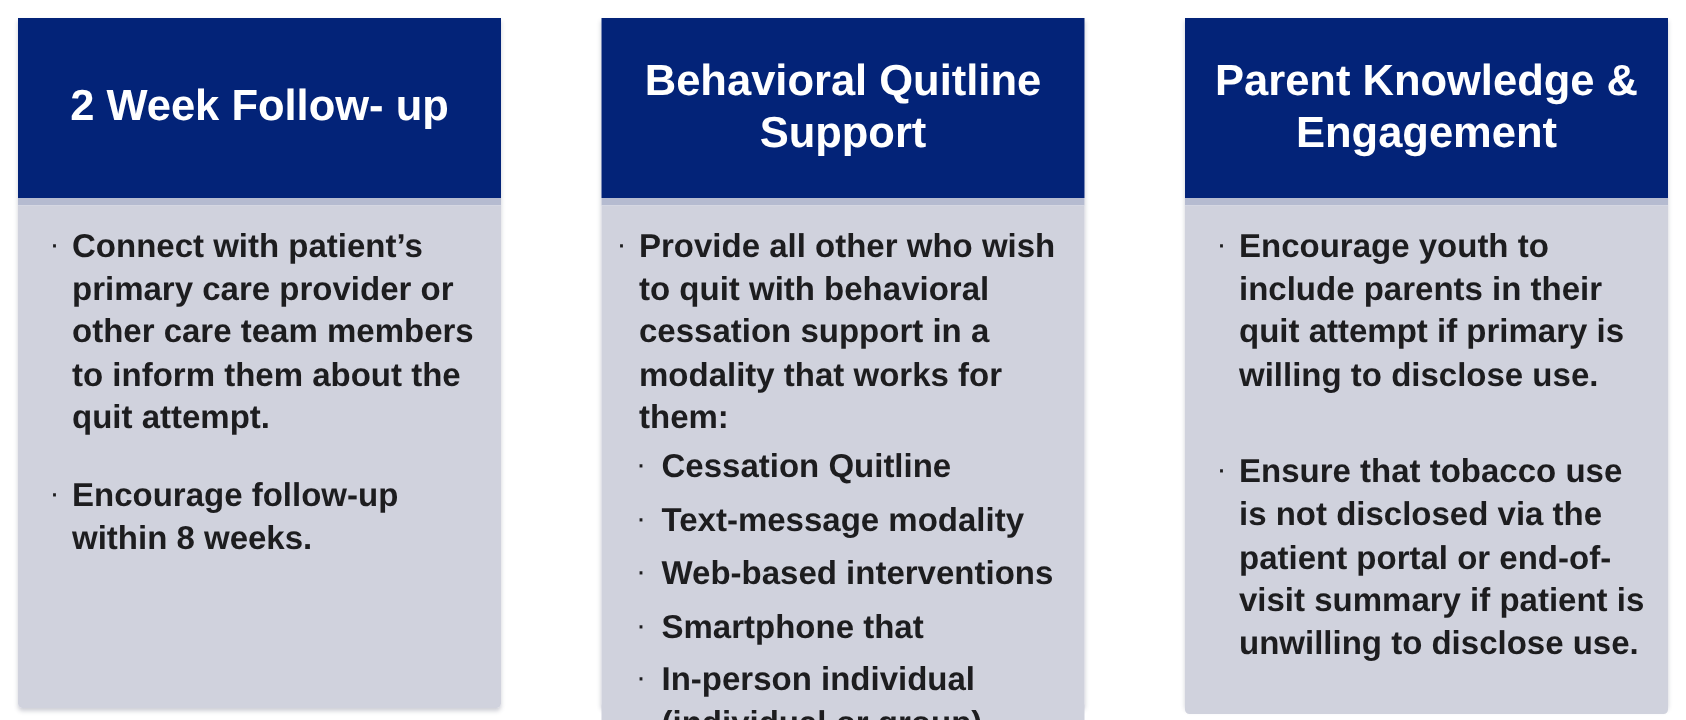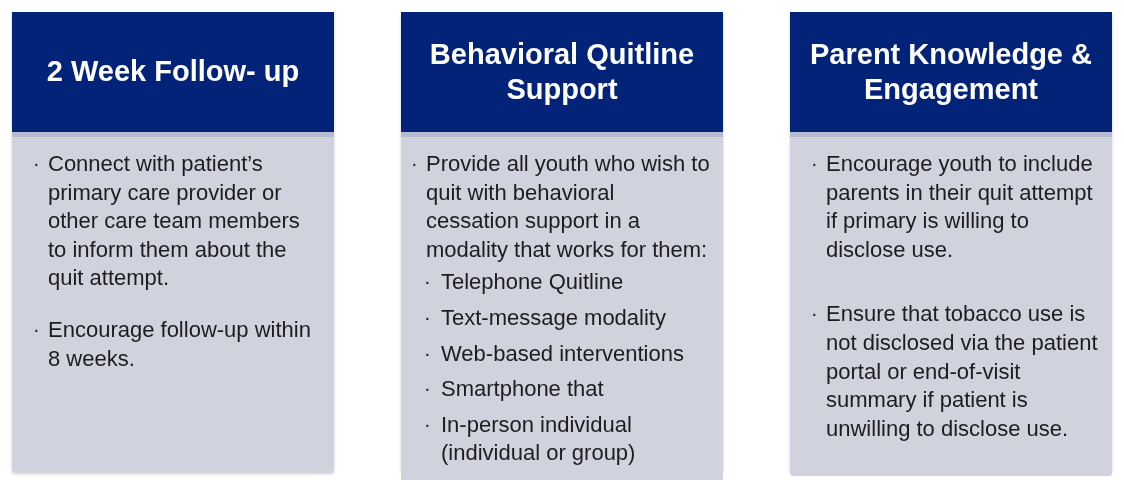--- a/index.html
+++ b/index.html
@@ -36,21 +36,21 @@
   .card-strip{height:5px;flex:0 0 5px;background:var(--shadow-strip);}
   .card-body{
     flex:1;background:var(--body-bg);
     padding:13px 12px 10px 12px;
     color:var(--body-text);
     font-size:22px;line-height:1.3;
     border-radius:0 0 3px 3px;
   }
   .bullet{display:flex;margin-bottom:23px;}
   .bullet .dot{flex:0 0 24px;padding-left:9px;font-size:20px;}
-  .bullet .txt{flex:1;padding-right:2px;}
+  .bullet .txt{flex:1;padding-right:2px;font-weight:bold;}
   .bullet.gap-before{margin-top:36px;}
   
   .card.tight .card-body{padding:13px 8px 10px 8px;}
   .card.tight .bullet.l1{margin-bottom:4px;}
   .card.tight .bullet.l1 .dot{flex:0 0 17px;padding-left:2px;}
   .bullet.l2{margin:0 0 7px 15px;}
   .bullet.l2 .dot{flex:0 0 17px;padding-left:0;}
 </style>
 </head>
 <body>
@@ -73,25 +73,25 @@
       </div>
   </section>
     <section class="card tight">
     <header class="card-header">
       <span>Behavioral Quitline Support</span>
     </header>
     <div class="card-strip"></div>
     <div class="card-body">
         <div class="bullet l1">
           <span class="dot">·</span>
-          <span class="txt">Provide all youth who wish to quit with behavioral cessation support in a modality that works for them:</span>
+          <span class="txt">Provide all other who wish to quit with behavioral cessation support in a modality that works for them:</span>
         </div>
         <div class="bullet l2">
           <span class="dot">·</span>
-          <span class="txt">Telephone Quitline</span>
+          <span class="txt">Cessation Quitline</span>
         </div>
         <div class="bullet l2">
           <span class="dot">·</span>
           <span class="txt">Text-message modality</span>
         </div>
         <div class="bullet l2">
           <span class="dot">·</span>
           <span class="txt">Web-based interventions</span>
         </div>
         <div class="bullet l2">

